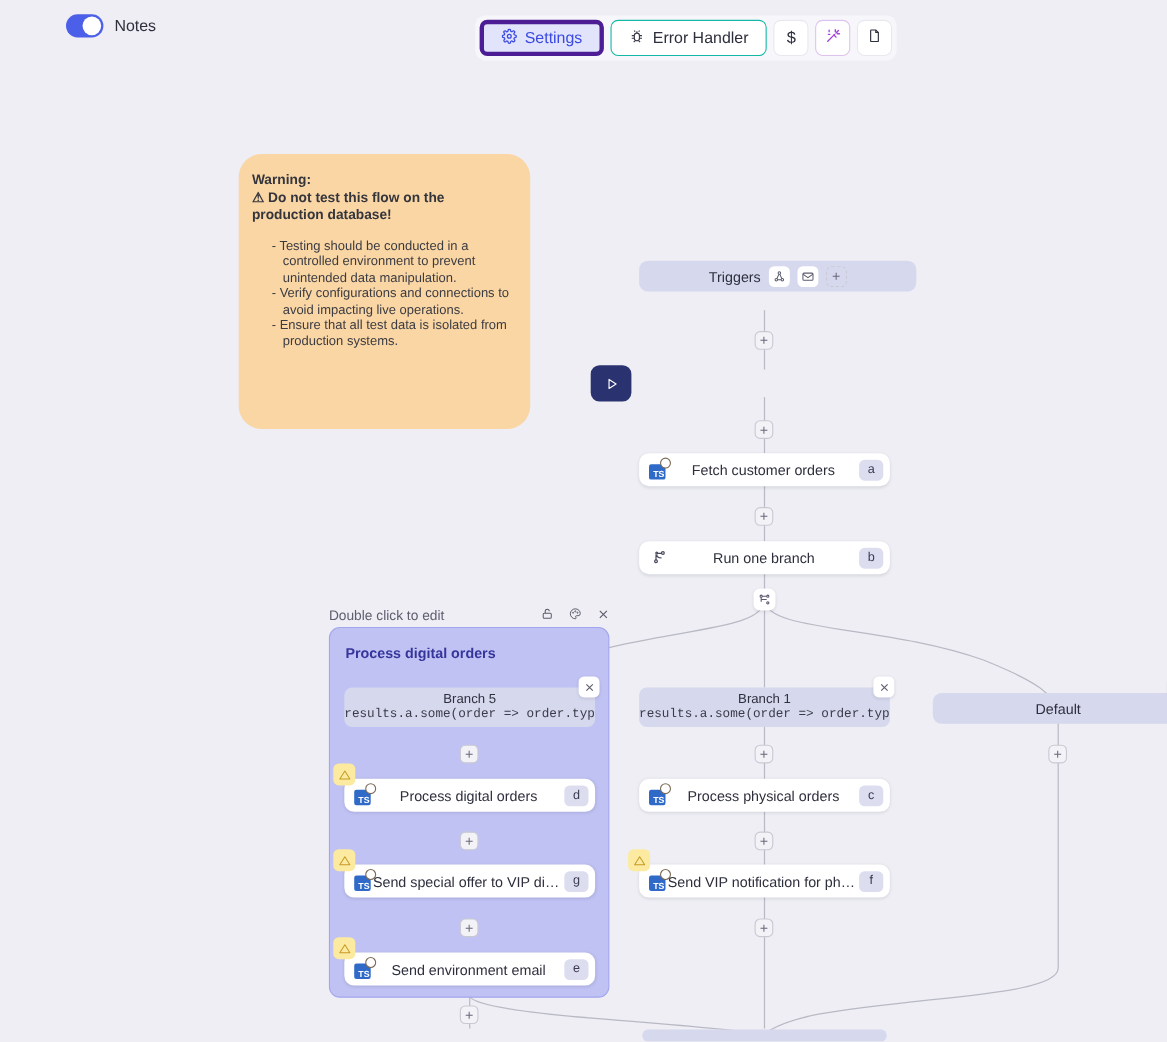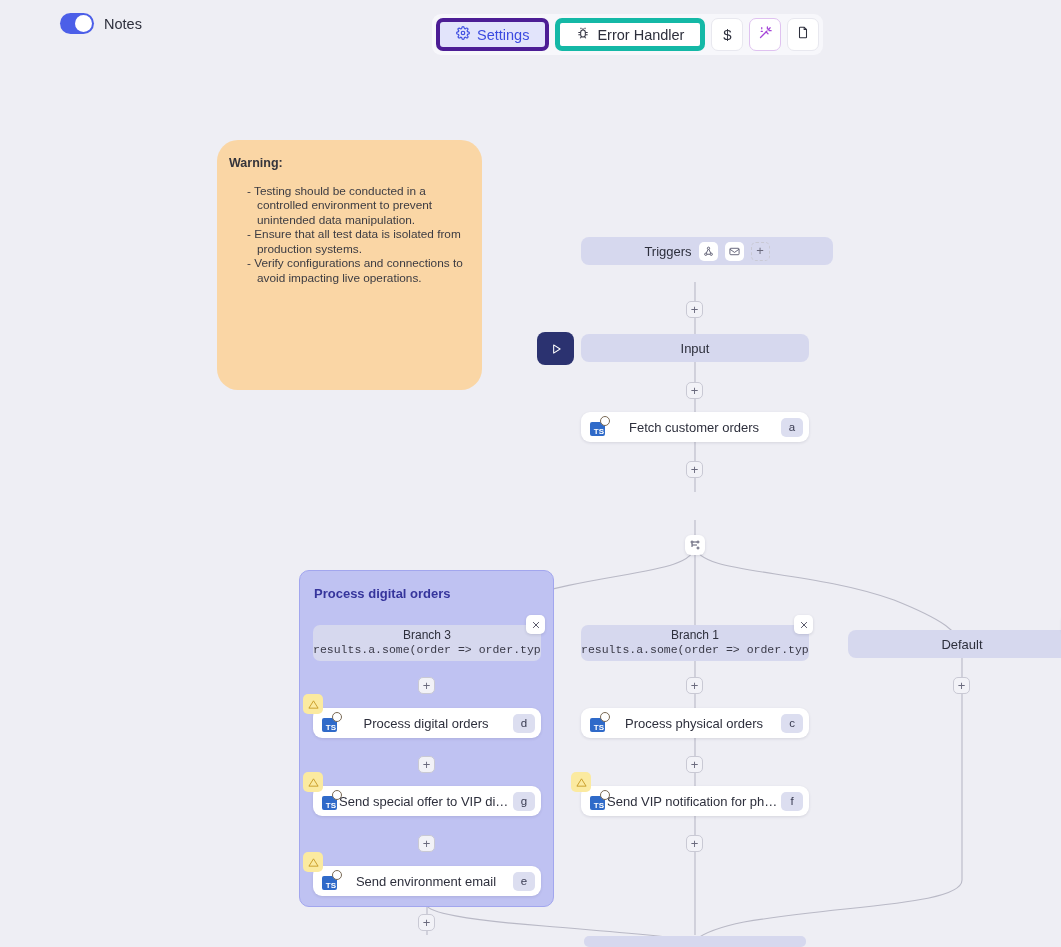--- a/index.html
+++ b/index.html
@@ -14,21 +14,21 @@
   
   .topbar { position: absolute; top: 0; left: 0; width: 1061px; height: 58px; }
   .notes-wrap { position: absolute; left: 16px; top: 13px; display: flex; align-items: center; gap: 10px; }
   .toggle { width: 34px; height: 21px; border-radius: 11px; background: #4c5fe8; position: relative; flex: none; }
   .toggle .knob { position: absolute; width: 17px; height: 17px; border-radius: 50%; background: #fff; top: 2px; right: 2px; }
   .notes-label { font-size: 14.5px; color: #2d2f3c; }
 
   .seg-group { position: absolute; left: 388px; top: 14px; height: 41px; display: flex; align-items: center;
                background: #f7f7fb; border-radius: 9px; padding: 0 4px; gap: 6px; }
   .seg-btn { height: 33px; border-radius: 7px; display: flex; align-items: center; justify-content: center;
-             gap: 7px; padding: 0 16px; font-size: 14.5px; background: #fff; border: 5px solid #14b8a6; color: #2d2f3c; }
+             gap: 7px; padding: 0 16px; font-size: 14.5px; background: #fff; border: 1px solid #14b8a6; color: #2d2f3c; }
   .seg-btn.active { background: #e2e4fb; border: 4px solid #4c1d95; color: #3b4ae0; }
   .icon-btn { width: 32px; height: 33px; border-radius: 7px; background: #fff; border: 1px solid #e8e8ef;
               display: flex; align-items: center; justify-content: center; }
   .icon-btn.magic { border-color: #dfc2f0; }
   .icon-btn .dollar { font-size: 15px; color: #2d2f3c; }
 
   
   .note-card { position: absolute; left: 173px; top: 140px; width: 265px; height: 250px;
                background: #fad6a5; border-radius: 21px; padding: 16px 16px 0 12px; }
   .note-card .ttl { font-size: 12.5px; font-weight: bold; color: #35353c; line-height: 15.5px; }
@@ -153,24 +153,25 @@
             <path d="M14 3H7a1 1 0 0 0-1 1v16a1 1 0 0 0 1 1h10a1 1 0 0 0 1-1V7z"></path>
             <path d="M14 3v4h4"></path>
           </svg>
         </span>
       </div>
     </div>
   </div>
 
   <div class="note-card">
     <div class="ttl">Warning:</div>
+    <div class="ttl2">⚠ Do not test this flow on the production database!</div>
     <ul>
       <li>-  Testing should be conducted in a controlled environment to prevent unintended data manipulation.</li>
+      <li>-  Verify configurations and connections to avoid impacting live operations.</li>
       <li>-  Ensure that all test data is isolated from production systems.</li>
-      <li>-  Verify configurations and connections to avoid impacting live operations.</li>
     </ul>
   </div>
 
   <div class="canvas">
 
     <svg class="edges">
       <g stroke="#b9b9c6" stroke-width="1.1" fill="none">
         <path d="M651,282 L651,336"></path>
         <path d="M651,361 L651,412"></path>
         <path d="M651,441 L651,492"></path>
@@ -209,50 +210,83 @@
       </span>
       <span class="plus dashed" style="position:relative;width:19px;height:19px;">+</span>
     </div>
     <div class="plus" style="left:642px; top:301px;">+</div>
 
     <div class="play-btn">
       <svg width="14" height="14" viewBox="0 0 24 24" fill="none" stroke="#fff" stroke-width="1.8" stroke-linejoin="round">
         <path d="M8 5l11 7-11 7z"></path>
       </svg>
     </div>
-    <div class="node node-lav" style="left:537px; top:334px; width:228px;">
-      <span class="node-title">Input</span>
-    </div>
     <div class="plus" style="left:642px; top:382px;">+</div>
 
     <div class="node node-white" style="left:537px; top:412px; width:228px;">
       <span class="ts-icon">
         <span class="sq">TS</span>
           <span class="dot"></span>
       </span>
       <span class="node-title">Fetch customer orders</span>
       <span class="badge-letter">a</span>
     </div>
     <div class="plus" style="left:642px; top:461px;">+</div>
 
+    <div class="node node-white" style="left:537px; top:492px; width:228px;">
+      <span class="run-icon">
+        <svg width="15" height="15" viewBox="0 0 24 24" fill="none" stroke="#4a4a5e" stroke-width="1.8">
+          <circle cx="7" cy="18" r="2"></circle>
+            <circle cx="17" cy="6" r="2"></circle>
+            <circle cx="8" cy="6" r="1.3"></circle>
+          <path d="M7 16V8M9.5 6.5l5.5 0M8 8c0 4 3 5 7 5"></path>
+        </svg>
+      </span>
+      <span class="node-title">Run one branch</span>
+      <span class="badge-letter">b</span>
+    </div>
 
     <div class="branch-split">
       <svg width="12" height="12" viewBox="0 0 24 24" fill="none" stroke="#5a5a70" stroke-width="2">
         <circle cx="6" cy="6" r="2"></circle>
           <circle cx="18" cy="6" r="2"></circle>
           <circle cx="18" cy="18" r="2"></circle>
         <path d="M6 8v8M6 12h10M8 6h8"></path>
       </svg>
     </div>
 
+    <div class="group-hdr">
+      <span class="ghl">Double click to edit</span>
+      <span class="ghicons">
+        <span>
+          <svg width="11" height="12" viewBox="0 0 24 24" fill="none" stroke="#5a5a6a" stroke-width="2">
+            <rect x="4" y="11" width="16" height="10" rx="2"></rect>
+              <path d="M8 11V7a4 4 0 0 1 8 0"></path>
+          </svg>
+        </span>
+        <span>
+          <svg width="12" height="12" viewBox="0 0 24 24" fill="none" stroke="#5a5a6a" stroke-width="1.8">
+            <path d="M12 3a9 9 0 1 0 0 18c1 0 1.5-.8 1.5-1.5 0-1.2-1-1.5-1-2.5s.8-1.5 1.8-1.5H17a4 4 0 0 0 4-4c0-4.7-4-8.5-9-8.5z"></path>
+            <circle cx="8" cy="10" r="1"></circle>
+              <circle cx="12" cy="7.5" r="1"></circle>
+              <circle cx="16" cy="10" r="1"></circle>
+          </svg>
+        </span>
+        <span>
+          <svg width="11" height="11" viewBox="0 0 24 24" fill="none" stroke="#5a5a6a" stroke-width="2.2">
+            <path d="M5 5l14 14M19 5L5 19"></path>
+          </svg>
+        </span>
+      </span>
+    </div>
     <div class="group-box"></div>
     <div class="group-name">Process digital orders</div>
 
     <div class="branch-node" style="left:269px; top:625px; width:228px;">
-      <div class="bn-name">Branch 3</div>
+      <div class="bn-name">Branch 5</div>
       <div class="bn-expr">results.a.some(order =&gt; order.type</div>
     </div>
     <div class="close-btn" style="left:482px; top:615px;">
       <svg width="10" height="10" viewBox="0 0 24 24" fill="none" stroke="#5a5a6a" stroke-width="2.4">
           <path d="M5 5l14 14M19 5L5 19"></path>
         </svg>
     </div>
     <div class="plus" style="left:374px; top:677px;">+</div>
 
     <div class="node node-white" style="left:269px; top:708px; width:228px;">

